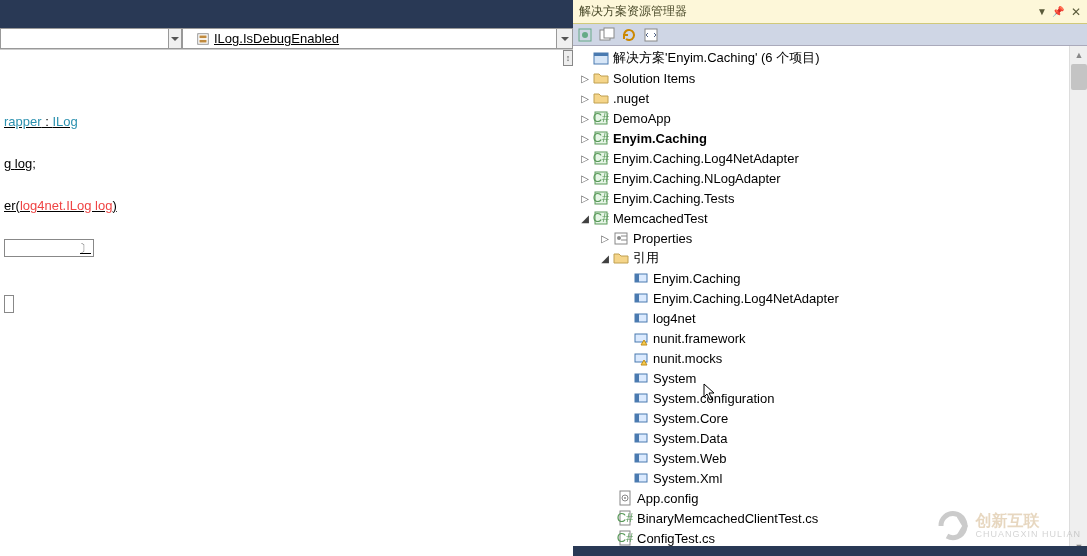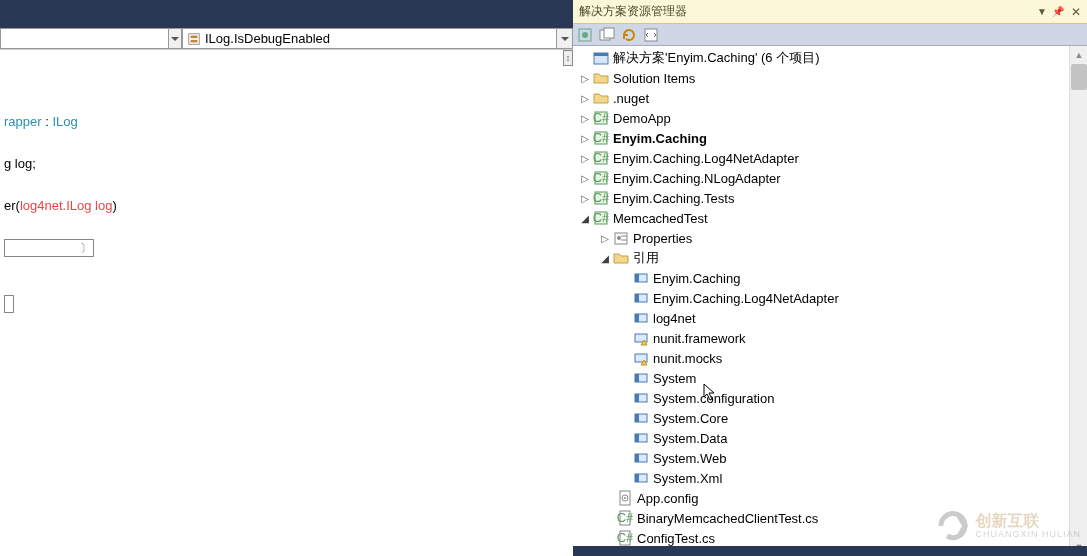--- a/index.html
+++ b/index.html
@@ -1,28 +1,28 @@
 <!DOCTYPE html>
 <html><head>
 <meta charset="utf-8">
 <style>
 * { margin: 0; padding: 0; box-sizing: border-box; font-family: "Microsoft YaHei", "Segoe UI", sans-serif; font-size: 13px; }
 body { width: 1087px; height: 556px; background: #fff; overflow: hidden; position: relative; }
 .top-strip { position: absolute; left: 0; top: 0; width: 573px; height: 28px; background: #293955; }
 .combo-row { position: absolute; left: 0; top: 28px; width: 573px; height: 22px; background: #f5f5f5; border-bottom: 1px solid #ccc; display: flex; }
 .combo-left { width: 168px; border: 1px solid #999; background: #fff; border-right: none; }
 .combo-split { width: 14px; border: 1px solid #999; background: #f0f0f0; display:flex; align-items:center; justify-content:center; }
-.combo-right { flex: 1; border: 1px solid #999; background: #fff; display: flex; align-items: center; padding-left: 4px; }
+.combo-right { flex: 1; border: 1px solid #999; background: #fff; display: flex; align-items: center; padding-left: 13px; text-decoration: underline; }
 .combo-right .ic { width: 14px; height: 14px; margin-right: 4px; }
 .combo-right span { color: #000; }
 .combo-dd { width: 16px; border: 1px solid #999; border-left:none; background: #f0f0f0; display:flex; align-items:center; justify-content:center; }
 .combo-dd::after, .combo-split::after { content:""; border-left:4px solid transparent; border-right:4px solid transparent; border-top:4px solid #555; }
 .splitgrip { position:absolute; left:563px; top:50px; width:10px; height:16px; border:1px solid #888; background:#eee; display:flex; align-items:center; justify-content:center; }
 .splitgrip::after{content:"↕"; font-size:9px; color:#555;}
-.code-area { position: absolute; left: 0; top: 66px; width: 573px; height: 490px; background: #fff; padding: 4px; }
+.code-area { position: absolute; left: 0; top: 66px; width: 573px; height: 490px; background: #fff; padding: 4px; text-decoration: underline; }
 .code-area pre { font-family: "Consolas","Courier New",monospace; font-size: 13px; line-height: 20px; white-space: pre; }
 .c-kw { color: #ef4444; }
 .c-type { color: #2b91af; }
 .c-text { color: #000; }
 .code-area .box1 { border:1px solid #888; width:90px; height:18px; margin-top:22px; display:flex; align-items:center; justify-content:flex-end; padding-right:2px;}
 .code-area .box1::after{content:"〕"; font-size:11px; color:#555;}
 .code-area .box2 { border:1px solid #888; width:10px; height:18px; margin-top:38px;}
 .right-panel { position: absolute; left: 573px; top: 0; width: 514px; height: 556px; background: #e5e5e5; display:flex; flex-direction:column; }
 .panel-title { height: 24px; background: #fdf7d9; border-bottom: 1px solid #d0c97a; display:flex; align-items:center; padding:0 4px; }
 .panel-title .t { flex:1; color:#4a4a2a; font-size:12px; padding-left:2px;}

